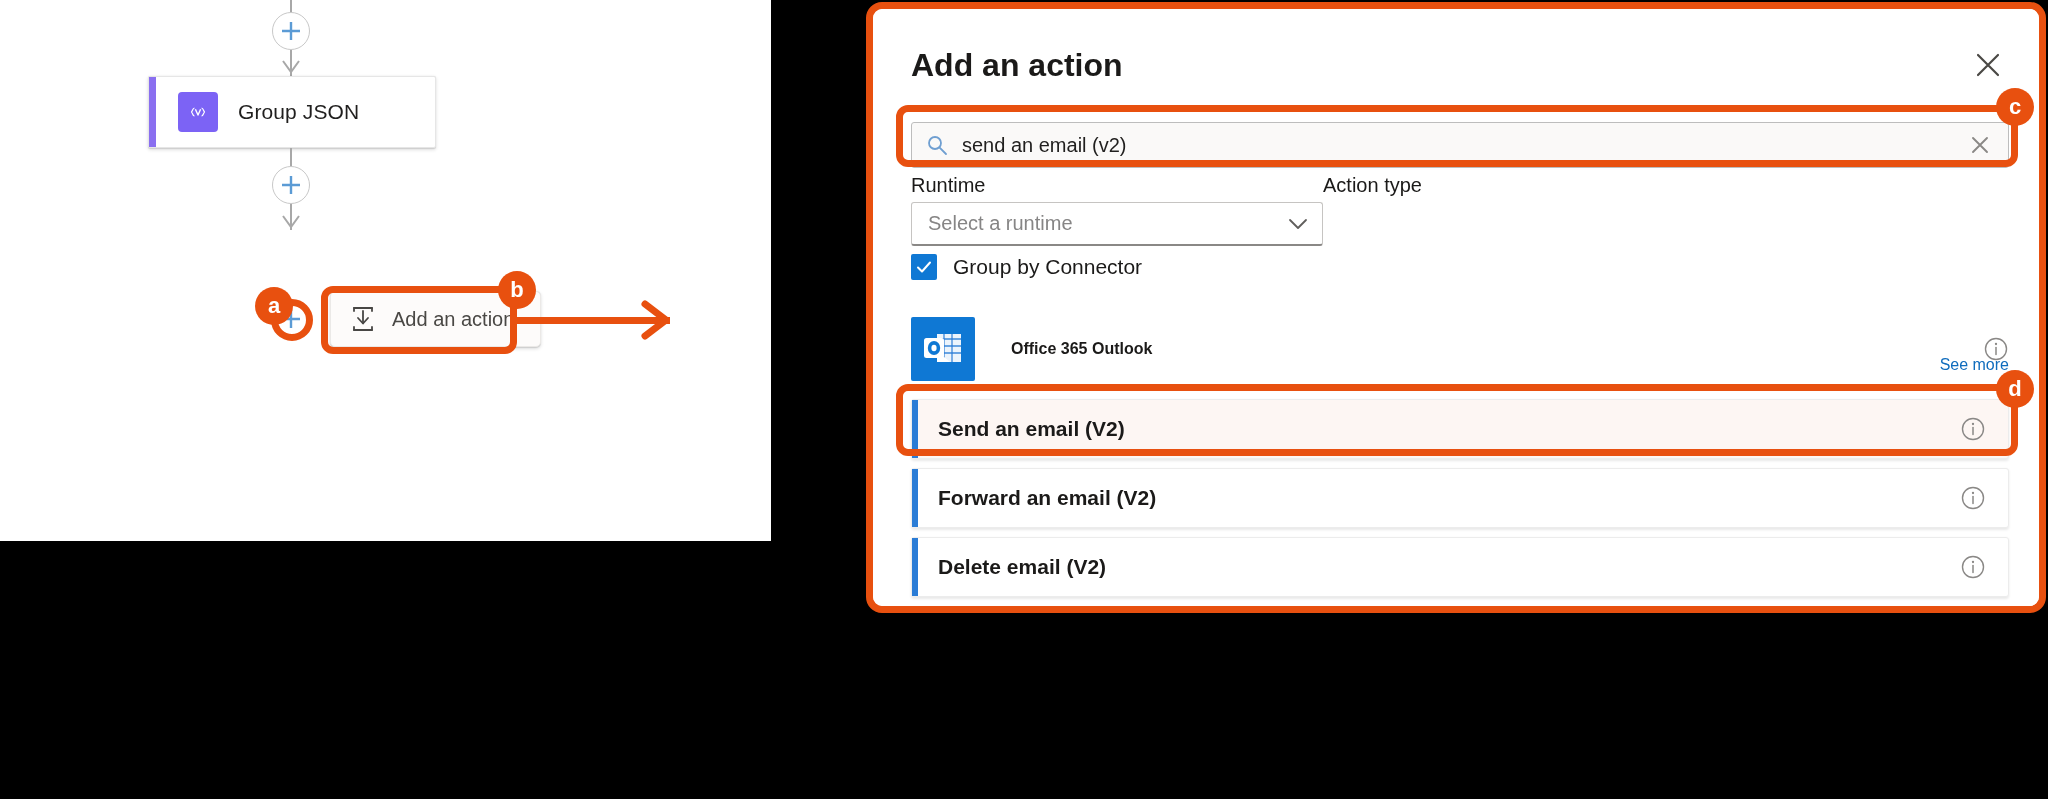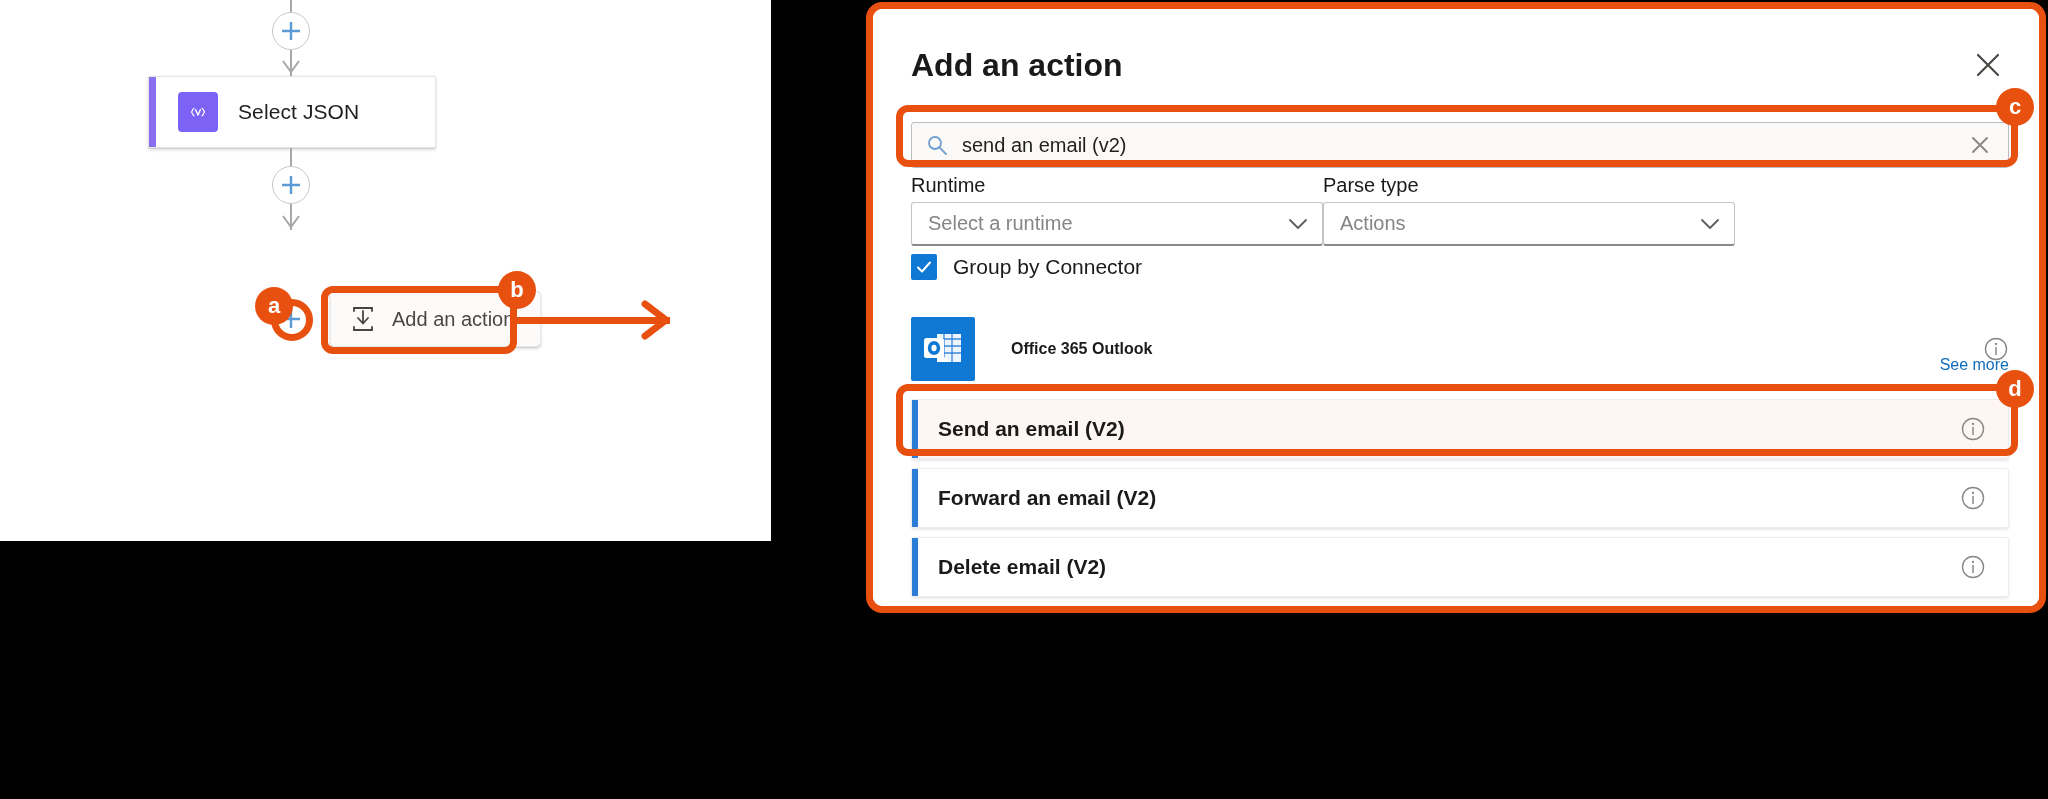--- a/index.html
+++ b/index.html
@@ -298,21 +298,21 @@
 
     <div class="card" style="left:148px; top:76px; width:288px;">
       <div class="card-accent" style="background:#8a6ff0;"></div>
       <div class="card-icon" style="background:#7c63f5;">
         <svg width="26" height="26" viewBox="0 0 26 26">
           <path d="M9.5 5 C7.2 5 7.8 9 6 9 C7.8 9 7.2 13 9.5 13" fill="none" stroke="#ffffff" stroke-width="1.2" transform="translate(0,4)"></path>
           <path d="M16.5 5 C18.8 5 18.2 9 20 9 C18.2 9 18.8 13 16.5 13" fill="none" stroke="#ffffff" stroke-width="1.2" transform="translate(0,4)"></path>
           <path d="M10.4 10.2 L13 16 L15.6 10.2" fill="none" stroke="#ffffff" stroke-width="1.4" stroke-linejoin="round"></path>
         </svg>
       </div>
-      <div class="card-title">Select JSON</div>
+      <div class="card-title">Group JSON</div>
     </div>
 
     <div class="conn-line" style="left:290px; top:148px; height:18px;"></div>
     <div class="plus-node" style="left:272px; top:166px;">
       <svg width="22" height="22" viewBox="0 0 22 22">
         <path d="M11 2 V20 M2 11 H20" stroke="#5b9bd5" stroke-width="2.4"></path>
       </svg>
     </div>
     <div class="conn-line" style="left:290px; top:204px; height:26px;"></div>
     <svg class="arrow-head" style="left:282px; top:215px;" viewBox="0 0 18 14">
@@ -378,27 +378,21 @@
       </div>
 
       <div class="field-label" style="left:38px; top:165px;">Runtime</div>
       <div class="dropdown" style="left:38px; top:193px; width:412px;">
         <span class="dd-value">Select a runtime</span>
         <svg width="20" height="14" viewBox="0 0 20 14">
           <path d="M2 3 L10 11 L18 3" fill="none" stroke="#605e5c" stroke-width="1.8" stroke-linecap="round" stroke-linejoin="round"></path>
         </svg>
       </div>
 
-      <div class="field-label" style="left:450px; top:165px;">Parse type</div>
-      <div class="dropdown" style="left:450px; top:193px; width:412px;">
-        <span class="dd-value">Actions</span>
-        <svg width="20" height="14" viewBox="0 0 20 14">
-          <path d="M2 3 L10 11 L18 3" fill="none" stroke="#605e5c" stroke-width="1.8" stroke-linecap="round" stroke-linejoin="round"></path>
-        </svg>
-      </div>
+      <div class="field-label" style="left:450px; top:165px;">Action type</div>
 
       <div class="checkbox-row">
         <span class="checkbox">
           <svg width="18" height="18" viewBox="0 0 18 18">
             <path d="M3 9.5 L7 13.5 L15 4.5" fill="none" stroke="#ffffff" stroke-width="2" stroke-linecap="round" stroke-linejoin="round"></path>
           </svg>
         </span>
         <span class="checkbox-label">Group by Connector</span>
       </div>
 

